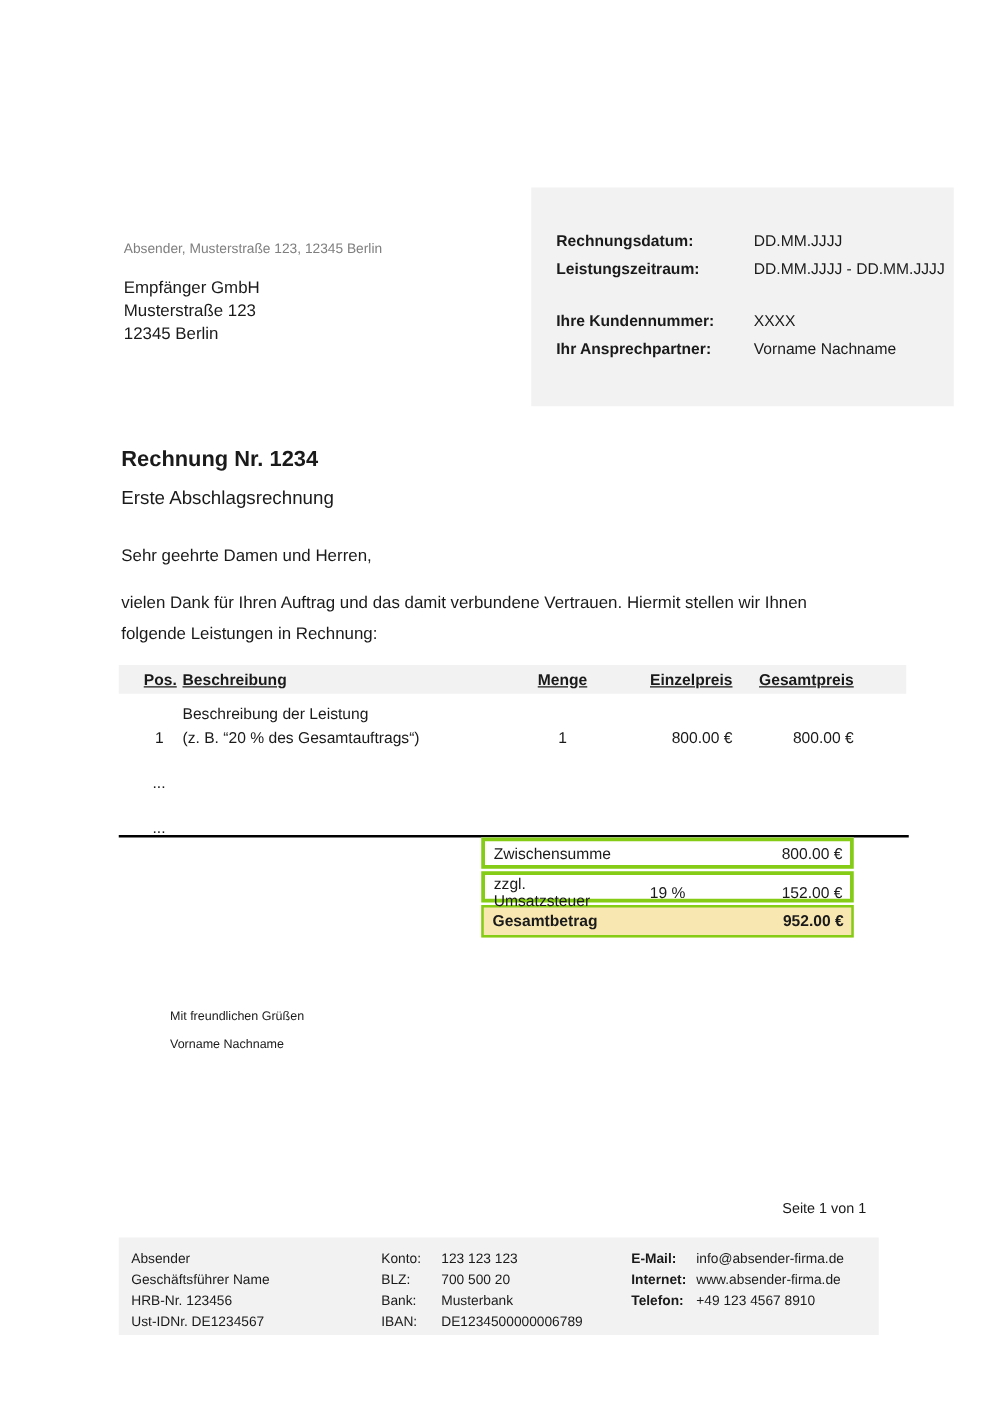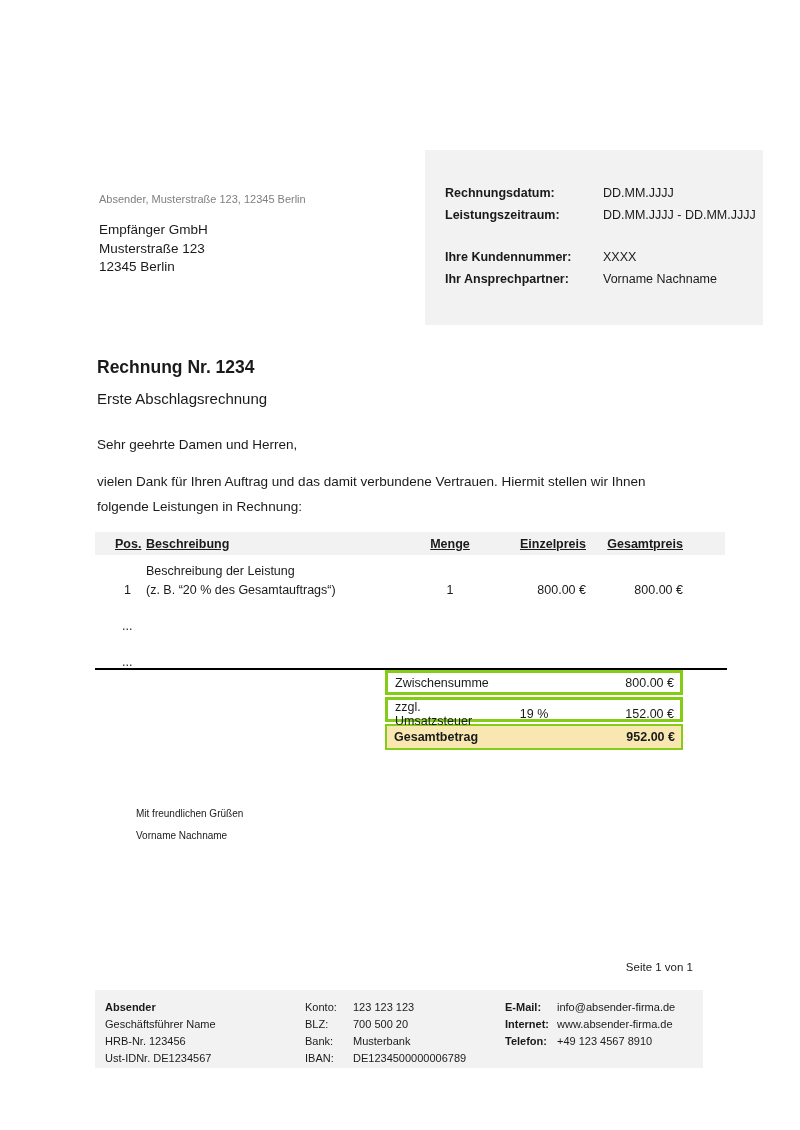--- a/index.html
+++ b/index.html
@@ -61,21 +61,21 @@
   .closing { position: absolute; left: 93px; top: 803px; font-size: 10px; line-height: 21.5px; margin-left: 43px; }
 
   
   .page-num { position: absolute; right: 107px; top: 961px; font-size: 11.5px; }
   .footer {
     position: absolute; left: 95px; top: 990px; width: 608px; height: 78px;
     background: #f2f2f2; font-size: 11px;
   }
   .f-col { position: absolute; top: 9px; line-height: 17px; }
   .f-col1 { left: 10px; }
-  .f-col1 .f-name { font-weight: bold; }
+  .f-col1 .f-name { font-weight: normal; }
   .f-col2 { left: 210px; }
   .f-col2 .f-row { display: grid; grid-template-columns: 48px auto; }
   .f-col3 { left: 410px; }
   .f-col3 .f-row { display: grid; grid-template-columns: 52px auto; }
   .f-col3 .f-label { font-weight: bold; }
 </style>
 </head>
 <body>
 
 <div class="page">

